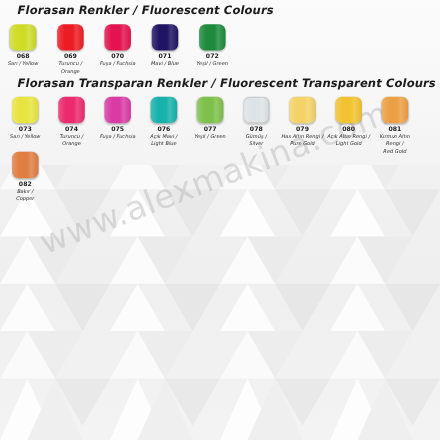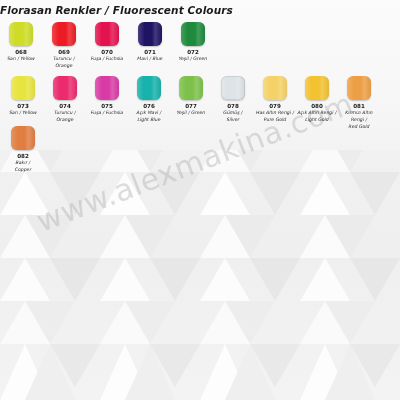--- a/index.html
+++ b/index.html
@@ -69,20 +69,21 @@
   #section-fluorescent { top: 4px; }
   #section-transparent { top: 70px; }
 
   .section-title {
     font-family: "DejaVu Sans", sans-serif;
     font-size: 10.5px;
     font-weight: 700;
     font-style: italic;
     color: #1b1b1b;
     letter-spacing: 0.1px;
+    padding-left: 16px;
     white-space: nowrap;
   }
 
   .swatch-row {
     position: relative;
     margin-top: 6px;
     height: 48px;
   }
 
   .swatch-cell {
@@ -294,20 +295,21 @@
       <div class="swatch-cell" style="left:172px;">
         <div class="chip" style="background-color: rgb(29, 138, 60);"></div>
         <div class="code">072</div>
         <div class="cname">Yeşil / Green</div>
       </div>
 
     </div>
   </div>
 
   <div class="section" id="section-transparent">
+    <div class="section-title">Florasan Transparan Renkler /  Fluorescent Transparent Colours</div>
 
     <div class="swatch-row">
 
       <div class="swatch-cell" style="left:2px;">
         <div class="chip" style="background-color: rgb(232, 228, 63);"></div>
         <div class="code">073</div>
         <div class="cname">Sarı / Yellow</div>
       </div>
 
       <div class="swatch-cell" style="left:44px;">

